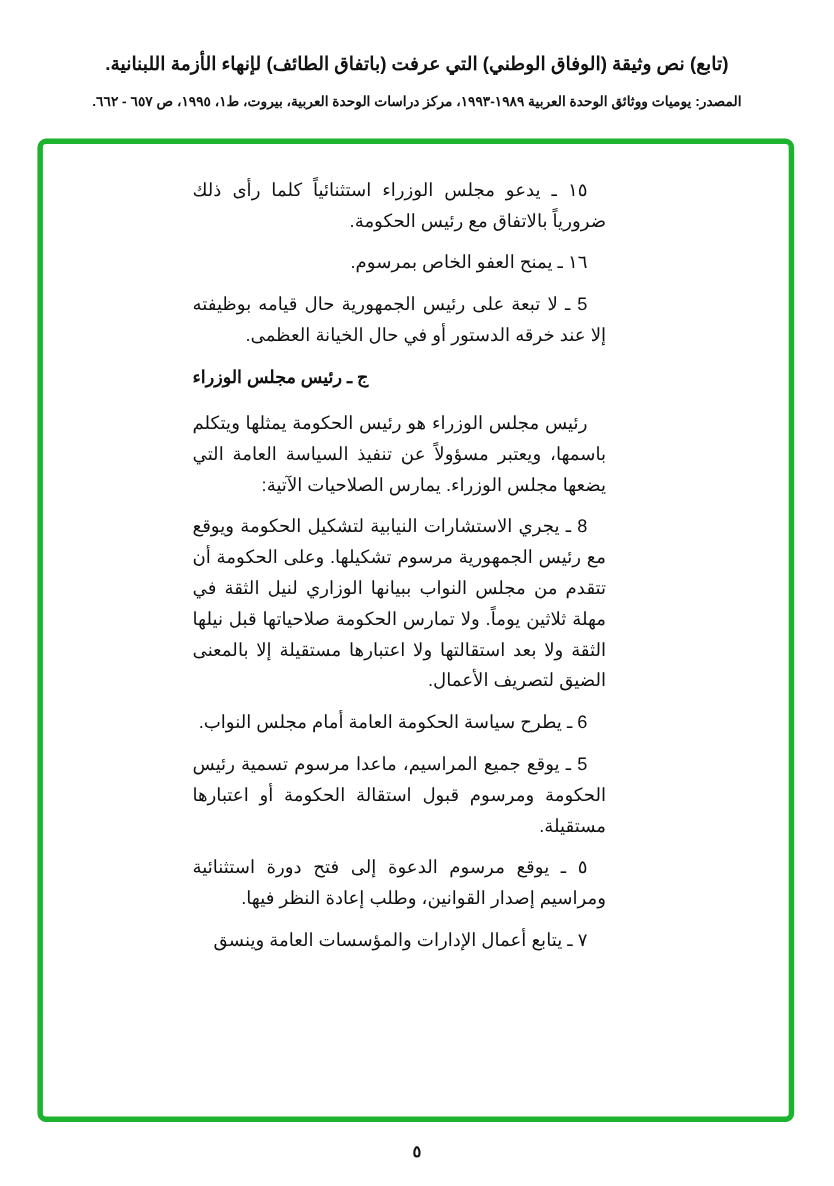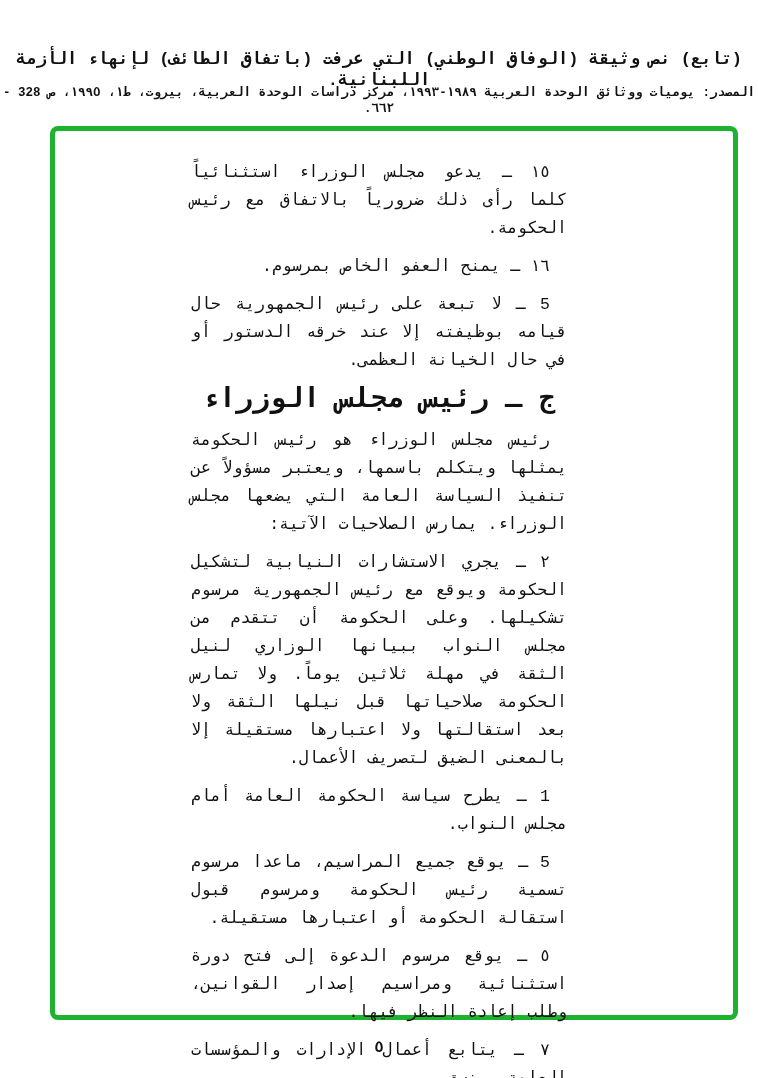--- a/index.html
+++ b/index.html
@@ -2,21 +2,21 @@
 <html lang="ar"><head>
 <meta charset="utf-8">
 <style>
   html, body { margin: 0; padding: 0; background: #ffffff; }
   .page {
     position: relative;
     width: 758px;
     height: 1078px;
     background: #ffffff;
     overflow: hidden;
-    font-family: Liberation Mono, monospace;
+    font-family: Liberation Sans, sans-serif;
     color: #111111;
   }
   .header-title {
     position: absolute;
     top: 48px;
     left: 0;
     width: 758px;
     direction: rtl;
     text-align: center;
     font-weight: bold;
@@ -35,81 +35,80 @@
   }
   .document-frame {
     position: absolute;
     left: 34px;
     top: 126px;
     width: 678px;
     height: 884px;
     border: 5px solid #1db32e;
     border-radius: 8px;
     background: #ffffff;
-    margin-left: 16px;
   }
   .text-column {
     position: absolute;
     top: 28px;
     left: 136px;
     width: 376px;
     direction: rtl;
   }
   .para {
     margin: 0 0 10px 0;
     font-size: 16.5px;
     line-height: 28px;
     text-align: justify;
     text-align-last: right;
     text-indent: 17px;
   }
   .section-heading {
     margin: 8px 0 12px 0;
-    font-size: 28px;
+    font-size: 16px;
     font-weight: bold;
-    text-align: center;
+    text-align: left;
     line-height: 30px;
   }
   .page-number {
     position: absolute;
     top: 1038px;
     left: 0;
     width: 758px;
     text-align: center;
     font-weight: bold;
     font-size: 15px;
     direction: rtl;
   }
 </style>
 </head>
 <body>
 
 <div class="page">
 
   <div class="header-title">(تابع) نص وثيقة (الوفاق الوطني) التي عرفت (باتفاق الطائف) لإنهاء الأزمة اللبنانية.</div>
 
-  <div class="header-source">المصدر: يوميات ووثائق الوحدة العربية ١٩٨٩-١٩٩٣، مركز دراسات الوحدة العربية، بيروت، ط١، ١٩٩٥، ص 328 - ٦٦٢.</div>
+  <div class="header-source">المصدر: يوميات ووثائق الوحدة العربية ١٩٨٩-١٩٩٣، مركز دراسات الوحدة العربية، بيروت، ط١، ١٩٩٥، ص ٦٥٧ - ٦٦٢.</div>
 
   <div class="document-frame" style="border-color: rgb(29, 179, 46);">
     <div class="text-column">
 
       <p class="para">١٥ ـ يدعو مجلس الوزراء استثنائياً كلما رأى ذلك ضرورياً بالاتفاق مع رئيس الحكومة.</p>
 
       <p class="para">١٦ ـ يمنح العفو الخاص بمرسوم.</p>
 
       <p class="para">5 ـ لا تبعة على رئيس الجمهورية حال قيامه بوظيفته إلا عند خرقه الدستور أو في حال الخيانة العظمى.</p>
 
       <h2 class="section-heading">ج ـ رئيس مجلس الوزراء</h2>
 
       <p class="para">رئيس مجلس الوزراء هو رئيس الحكومة يمثلها ويتكلم باسمها، ويعتبر مسؤولاً عن تنفيذ السياسة العامة التي يضعها مجلس الوزراء. يمارس الصلاحيات الآتية:</p>
 
 
-      <p class="para">٢ ـ يجري الاستشارات النيابية لتشكيل الحكومة ويوقع مع رئيس الجمهورية مرسوم تشكيلها. وعلى الحكومة أن تتقدم من مجلس النواب ببيانها الوزاري لنيل الثقة في مهلة ثلاثين يوماً. ولا تمارس الحكومة صلاحياتها قبل نيلها الثقة ولا بعد استقالتها ولا اعتبارها مستقيلة إلا بالمعنى الضيق لتصريف الأعمال.</p>
+      <p class="para">8 ـ يجري الاستشارات النيابية لتشكيل الحكومة ويوقع مع رئيس الجمهورية مرسوم تشكيلها. وعلى الحكومة أن تتقدم من مجلس النواب ببيانها الوزاري لنيل الثقة في مهلة ثلاثين يوماً. ولا تمارس الحكومة صلاحياتها قبل نيلها الثقة ولا بعد استقالتها ولا اعتبارها مستقيلة إلا بالمعنى الضيق لتصريف الأعمال.</p>
 
-      <p class="para">1 ـ يطرح سياسة الحكومة العامة أمام مجلس النواب.</p>
+      <p class="para">6 ـ يطرح سياسة الحكومة العامة أمام مجلس النواب.</p>
 
       <p class="para">5 ـ يوقع جميع المراسيم، ماعدا مرسوم تسمية رئيس الحكومة ومرسوم قبول استقالة الحكومة أو اعتبارها مستقيلة.</p>
 
       <p class="para">٥ ـ يوقع مرسوم الدعوة إلى فتح دورة استثنائية ومراسيم إصدار القوانين، وطلب إعادة النظر فيها.</p>
 
 
       <p class="para">٧ ـ يتابع أعمال الإدارات والمؤسسات العامة وينسق</p>
 
     </div>
   </div>

